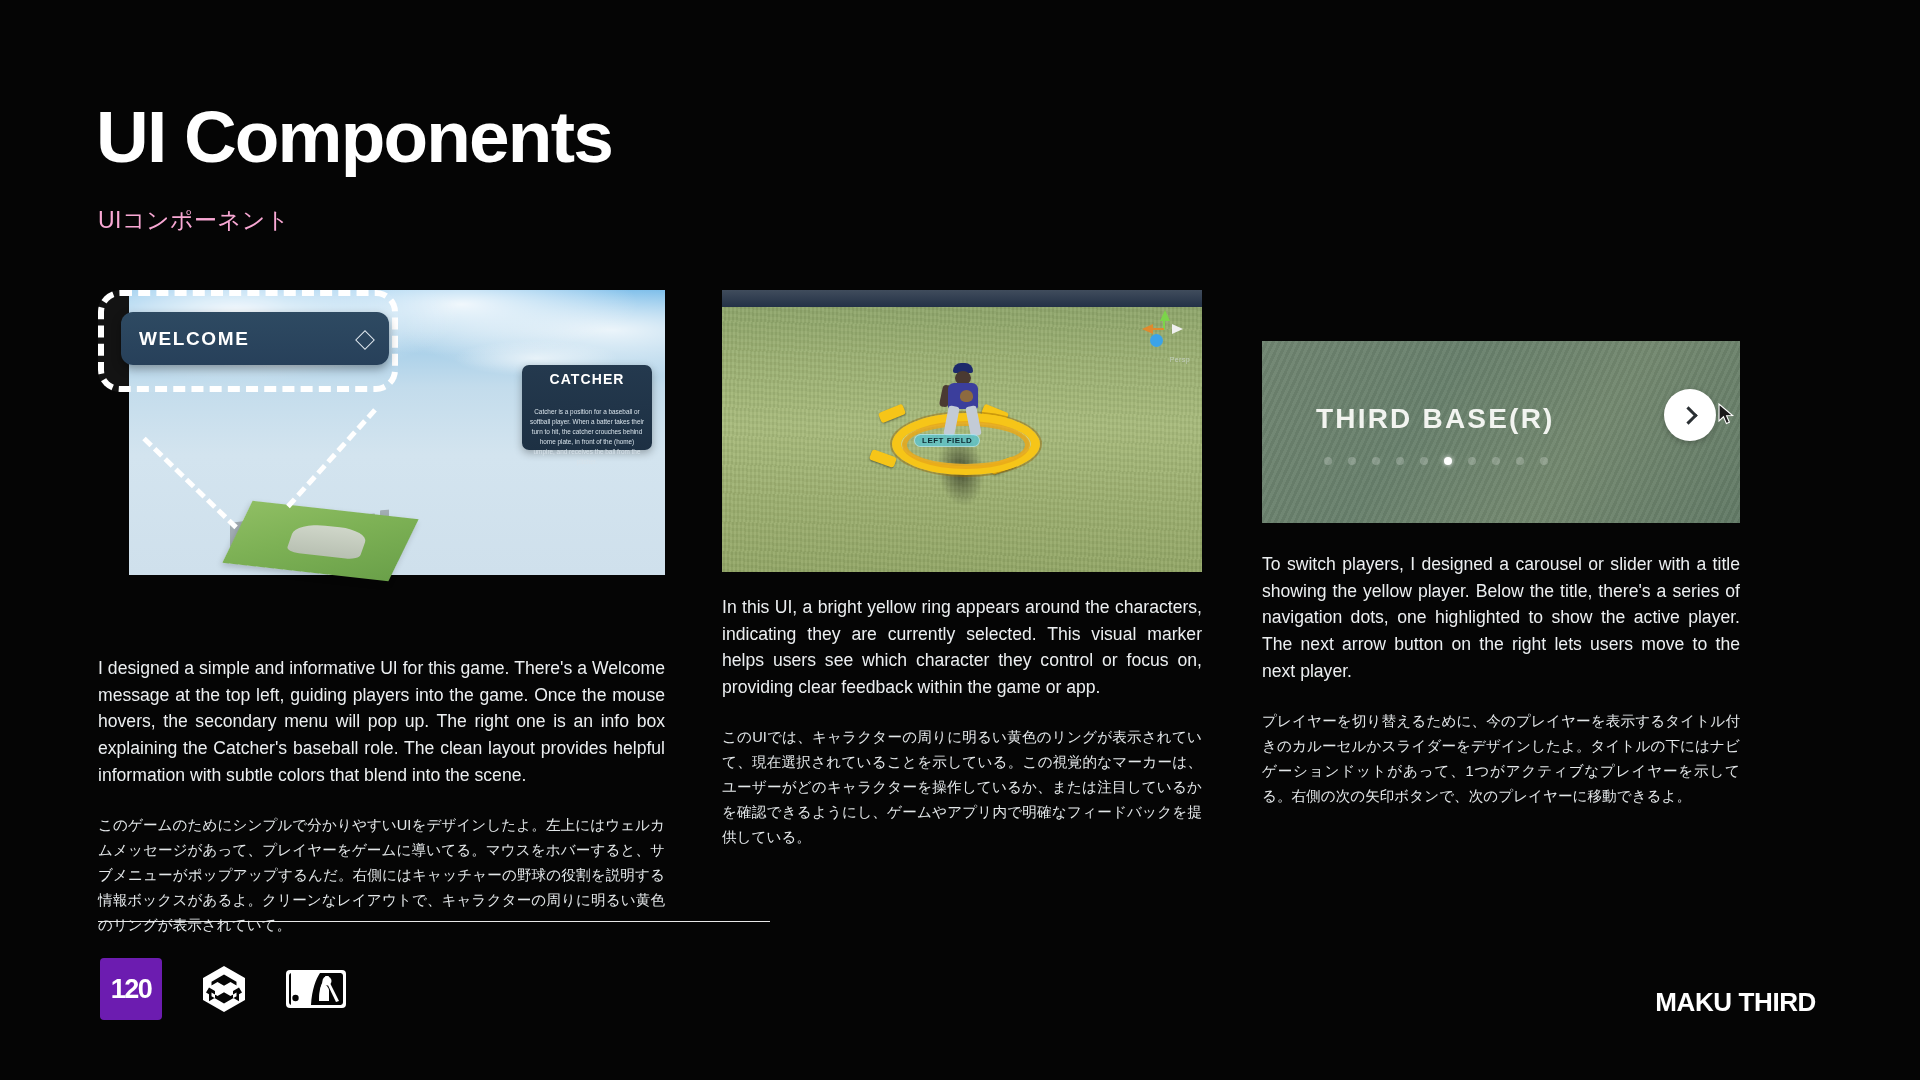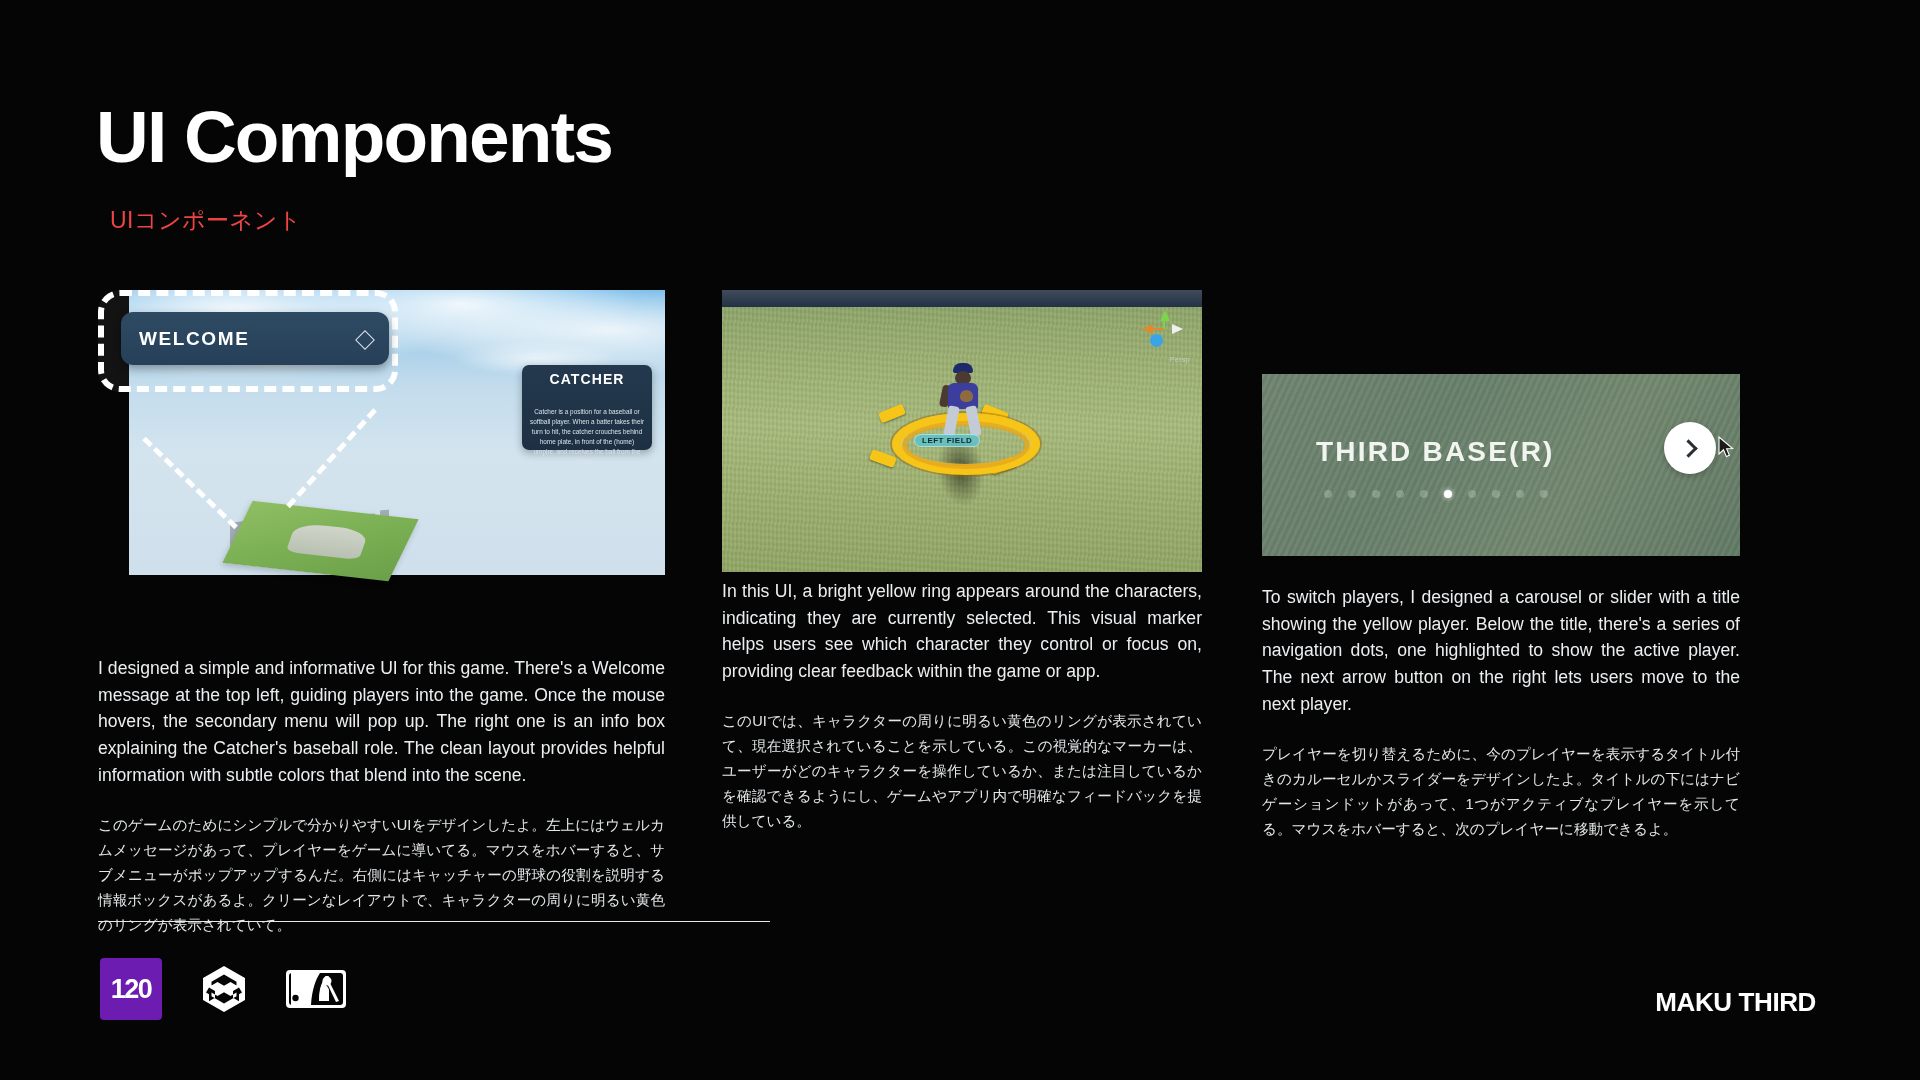--- a/index.html
+++ b/index.html
@@ -12,36 +12,35 @@
   .slide { position:relative; width:1920px; height:1080px; background:#050505; }
 
   
   .page-title {
     position:absolute; left:96px; top:100px;
     font-size:73px; font-weight:bold; color:#ffffff;
     letter-spacing:-1.8px; line-height:1;text-align:center;
   }
   .page-subtitle {
     position:absolute; left:98px; top:205px;
-    font-size:23px; color:#ef4444; font-weight:400;
+    font-size:23px; color:#f9a8d4; font-weight:400;
     letter-spacing:0.5px;
-    margin-left:12px;
   }
 
   
   .col { position:absolute; top:290px; }
   .col-1 { left:98px;  width:567px; }
   .col-2 { left:722px; width:480px; }
   .col-3 { left:1262px; width:478px; }
 
   
   .figure { position:relative; overflow:visible; }
   .fig-1 { width:567px; height:337px; }
   .fig-2 { width:480px; height:282px; }
-  .fig-3 { width:478px; height:182px; margin-top:84px;padding-left:44px; }
+  .fig-3 { width:478px; height:182px; margin-top:51px;padding-left:44px; }
 
   
   .sky {
     position:absolute; left:31px; top:0; width:536px; height:285px;
     background:
       radial-gradient(ellipse 70% 40% at 20% 8%, rgba(255,255,255,.92) 0%, rgba(255,255,255,0) 60%),
       radial-gradient(ellipse 55% 30% at 62% 5%, rgba(255,255,255,.88) 0%, rgba(255,255,255,0) 60%),
       radial-gradient(ellipse 60% 26% at 90% 14%, rgba(255,255,255,.8) 0%, rgba(255,255,255,0) 65%),
       linear-gradient(180deg,#6fb7e8 0%, #9ecbe8 14%, #c3dcec 34%, #d3e4ef 58%, #cfe0ec 100%);
   }
@@ -179,21 +178,21 @@
     display:flex; align-items:center; justify-content:center;
     box-shadow:0 2px 6px rgba(0,0,0,.25);
   }
   .chev{ width:13px; height:13px; border-top:3.4px solid #2a2f33; border-right:3.4px solid #2a2f33; transform:rotate(45deg); margin-left:-3px; }
   .cursor-arrow{ position:absolute; right:22px; top:62px; width:0; height:0; }
   .cursor-arrow svg{ position:absolute; left:0; top:0; }
 
   
   .body-en{
     color:#eceff1; font-size:17.6px; line-height:1.52;
-    text-align:justify; margin-top:6px;
+    text-align:justify; margin-top:22px;
   }
   .col-1 .body-en{ margin-top:28px; }
   .col-3 .body-en{ margin-top:28px; }
   .body-ja{
     color:#e4e8ea; font-size:14.6px; line-height:1.72;
     text-align:justify; margin-top:24px;
   }
 
   
   .divider{ position:absolute; left:98px; top:921px; width:672px; height:1px; background:#e8e8e8; }
@@ -323,21 +322,21 @@
         <span class="chev"></span>
       </div>
       <div class="cursor-arrow">
         <svg width="18" height="24" viewBox="0 0 18 24">
           <path d="M1 1 L1 18 L5.5 13.8 L8.4 20.6 L11.4 19.3 L8.6 12.8 L14.6 12.6 Z" fill="#1b1b1b" stroke="#ffffff" stroke-width="1.1"></path>
         </svg>
       </div>
     </div>
 
     <div class="body-en">To switch players, I designed a carousel or slider with a title showing the yellow player. Below the title, there's a series of navigation dots, one highlighted to show the active player. The next arrow button on the right lets users move to the next player.</div>
-    <div class="body-ja">プレイヤーを切り替えるために、今のプレイヤーを表示するタイトル付きのカルーセルかスライダーをデザインしたよ。タイトルの下にはナビゲーションドットがあって、1つがアクティブなプレイヤーを示してる。マウスをホバーすると、次のプレイヤーに移動できるよ。</div>
+    <div class="body-ja">プレイヤーを切り替えるために、今のプレイヤーを表示するタイトル付きのカルーセルかスライダーをデザインしたよ。タイトルの下にはナビゲーションドットがあって、1つがアクティブなプレイヤーを示してる。右側の次の矢印ボタンで、次のプレイヤーに移動できるよ。</div>
   </div>
 
   <div class="divider"></div>
 
   <div class="logos">
     <div class="logo-120">
       <span>120</span>
     </div>
     <div class="logo-unity">
       <svg viewBox="0 0 52 52" width="52" height="52">

